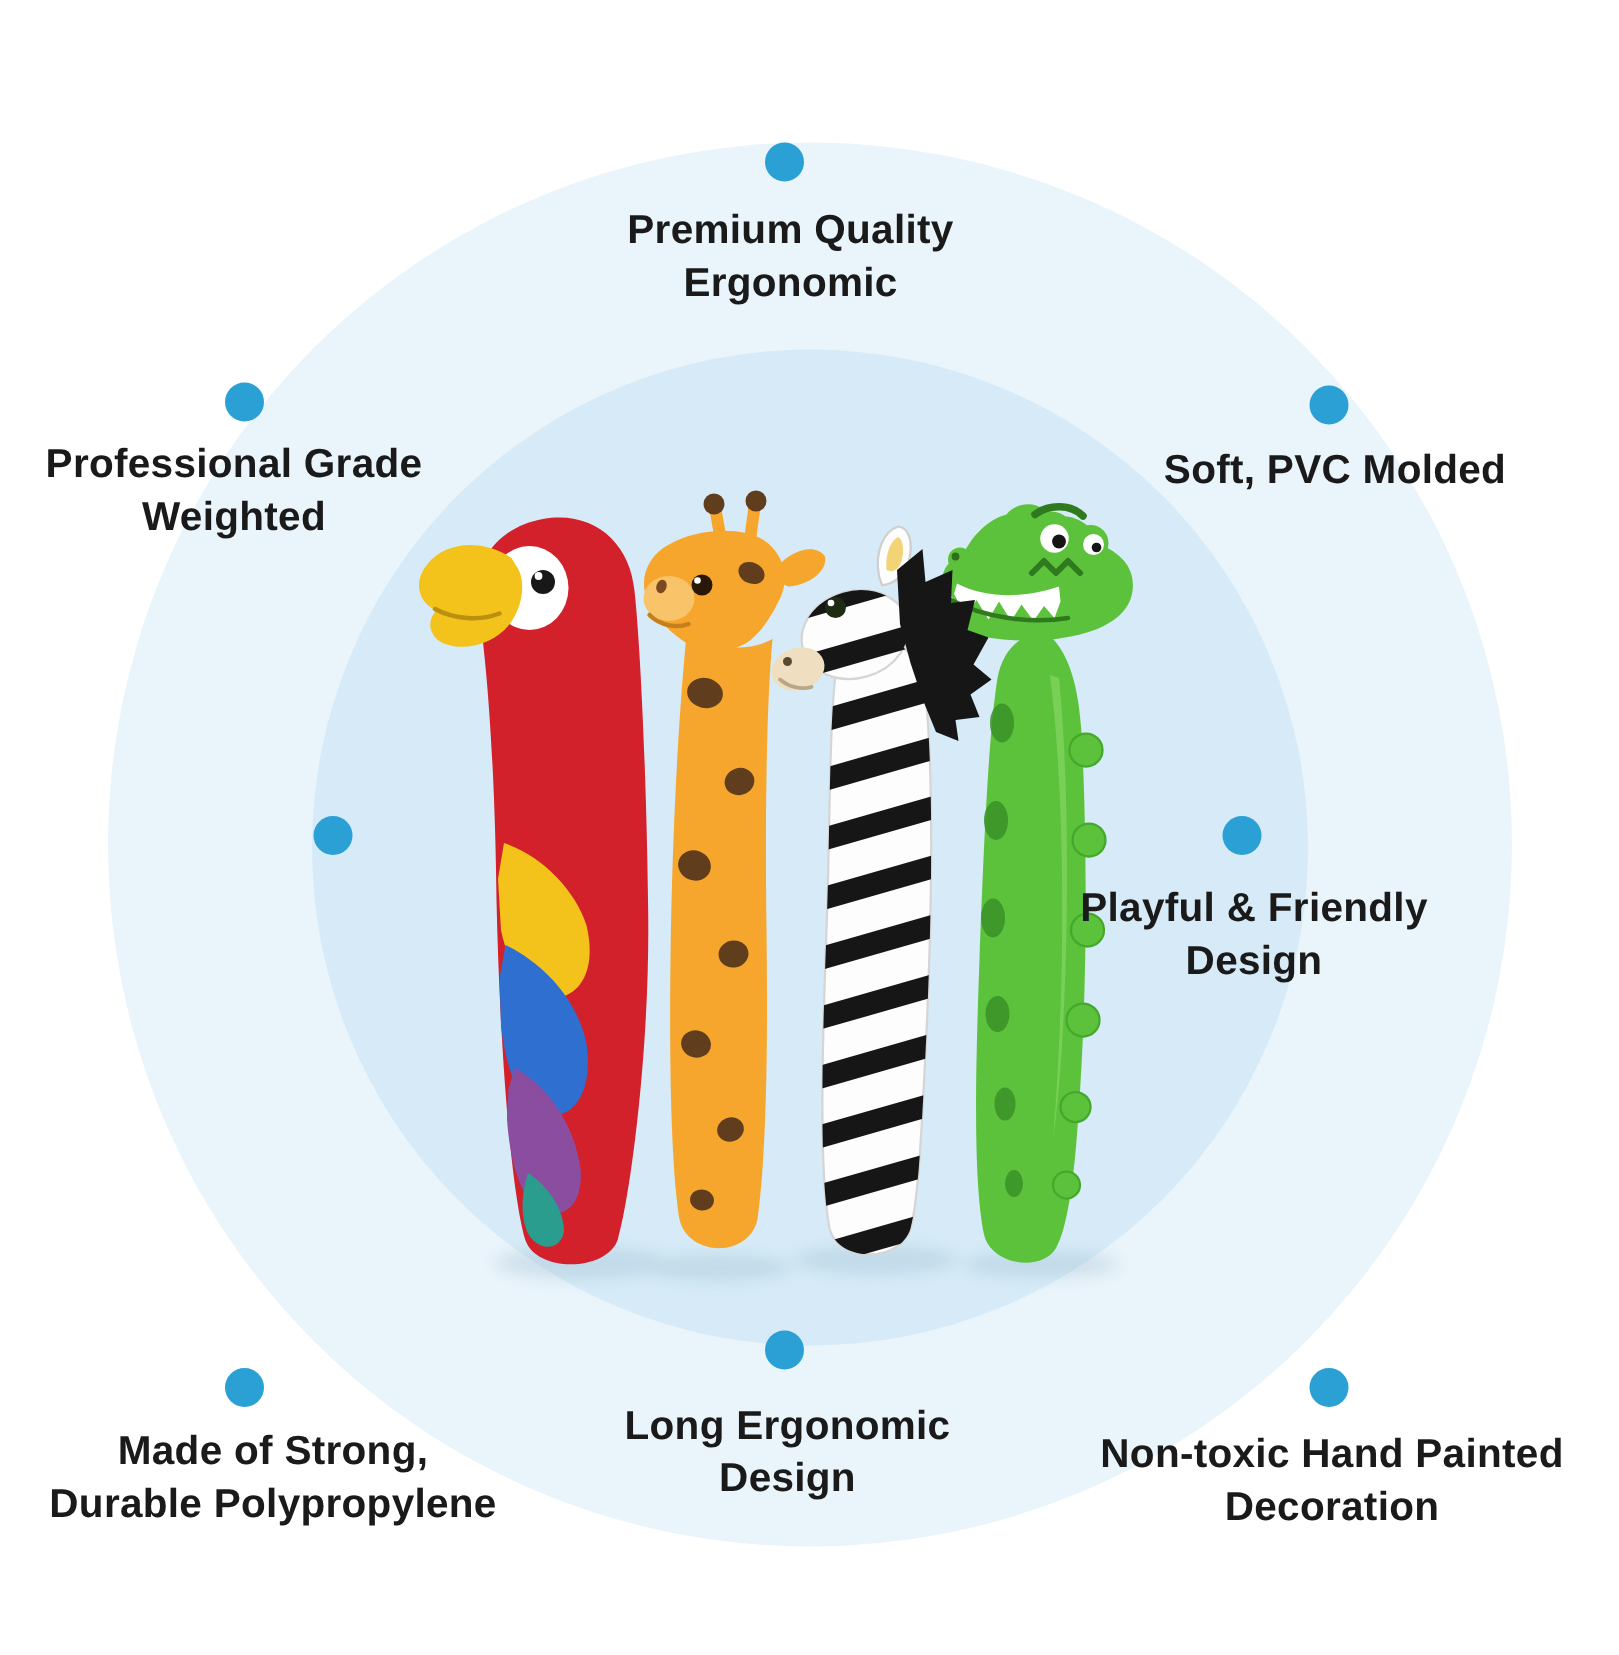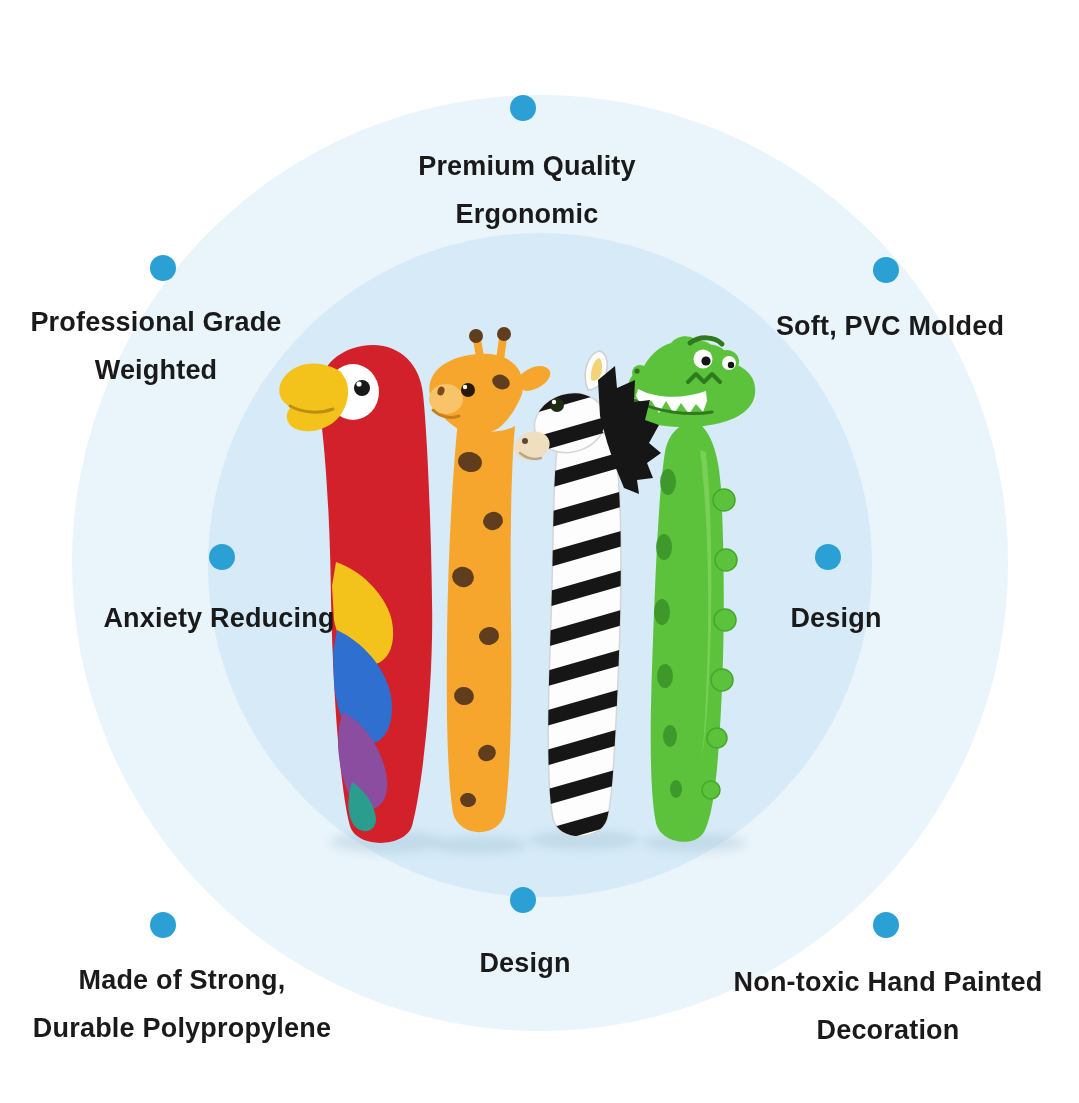--- a/index.html
+++ b/index.html
@@ -22,21 +22,21 @@
   .callout {
     position: absolute;
     width: 400px;
     text-align: center;
     color: var(--text, #1a1a1a);
     font-weight: 700;
     font-size: 27px;
     line-height: 35px;
     letter-spacing: 0.2px;
   }
-  .callout .line { white-space: nowrap; margin-top: 13px; }
+  .callout .line { white-space: nowrap; }
 </style>
 </head>
 <body>
 
 <div class="canvas">
 
   <svg class="scene" width="1079" height="1103" viewBox="0 0 1079 1103">
     <defs>
       <filter id="blurS" x="-50%" y="-50%" width="200%" height="200%">
         <feGaussianBlur stdDeviation="5"></feGaussianBlur>
@@ -176,33 +176,34 @@
   <div class="callout" style="left:-44px; top:292px;">
     <div class="line">Professional Grade</div>
     <div class="line">Weighted</div>
   </div>
 
   <div class="callout" style="left:690px; top:296px;">
     <div class="line">Soft, PVC Molded</div>
   </div>
 
   <div class="callout" style="left:19px; top:588px;">
-    <div class="line">Anxiety Reducing</div>
   </div>
 
   <div class="callout" style="left:636px; top:588px;">
+    <div class="line">Playful &amp; Friendly</div>
     <div class="line">Design</div>
   </div>
 
   <div class="callout" style="left:-18px; top:950px;">
     <div class="line">Made of Strong,</div>
     <div class="line">Durable Polypropylene</div>
   </div>
 
   <div class="callout" style="left:325px; top:933px;">
+    <div class="line">Long Ergonomic</div>
     <div class="line">Design</div>
   </div>
 
   <div class="callout" style="left:688px; top:952px;">
     <div class="line">Non-toxic Hand Painted</div>
     <div class="line">Decoration</div>
   </div>
 
 </div>
 

